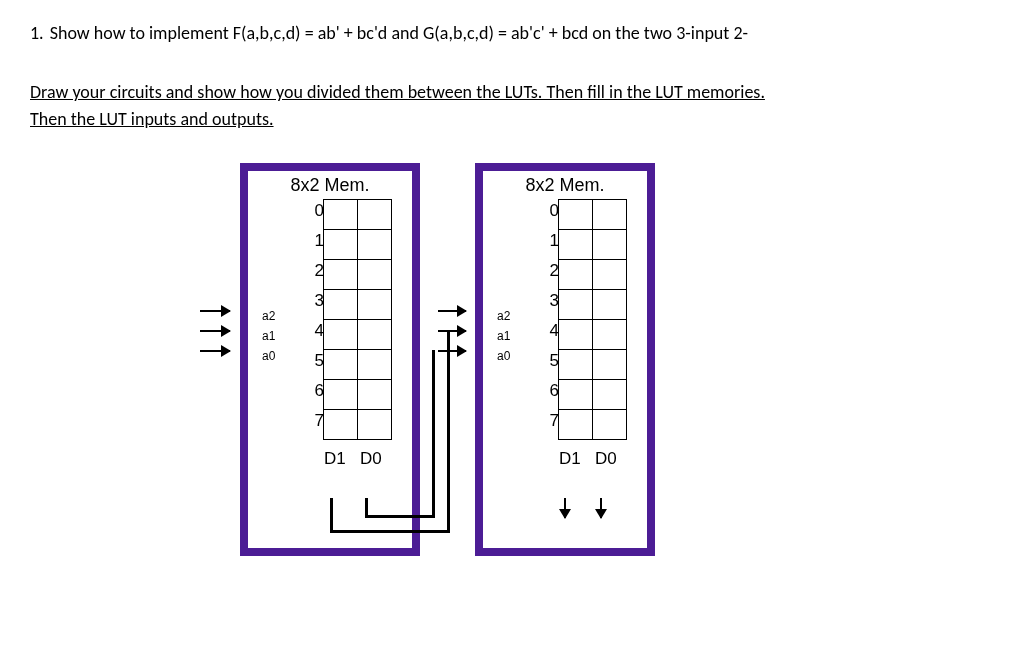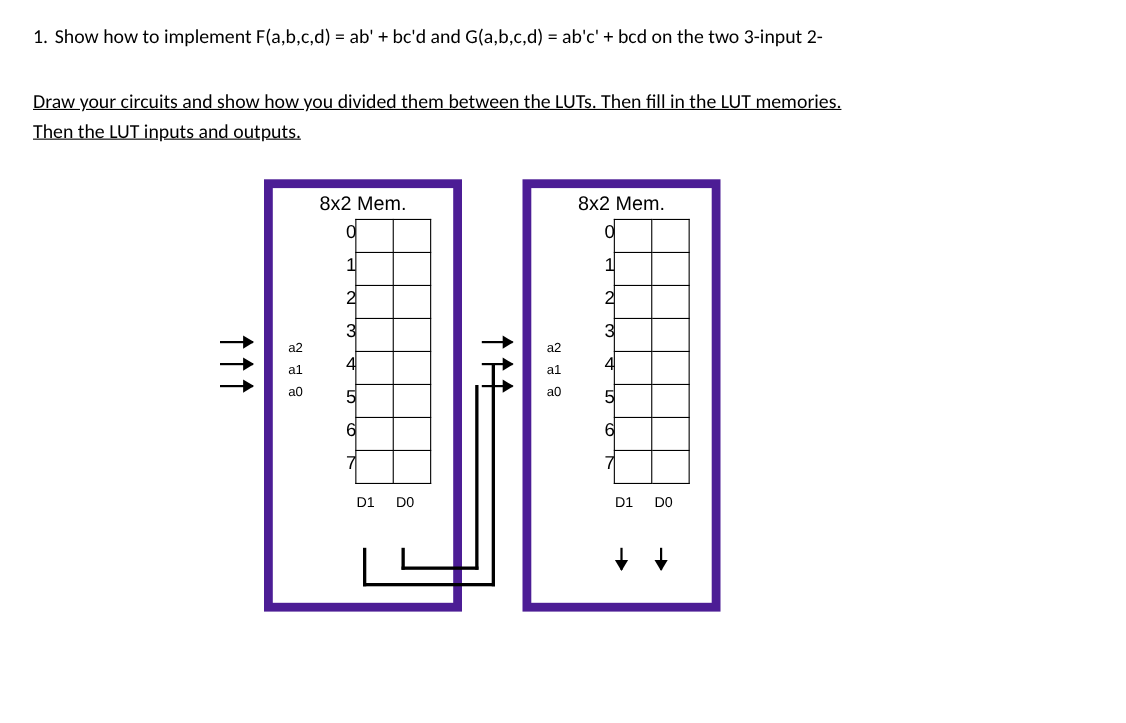--- a/index.html
+++ b/index.html
@@ -79,21 +79,21 @@
       width: 20px;
     }
     .input-label {
       position: absolute;
       font-family: Arial, sans-serif;
       font-size: 12px;
     }
     .output-label {
       position: absolute;
       font-family: Arial, sans-serif;
-      font-size: 13px;
+      font-size: 17px;
       top: 278px;
     }
     .arrow-right {
       position: absolute;
       width: 30px;
       height: 2px;
       background: #000;
     }
     .arrow-right::after {
       content: '';

